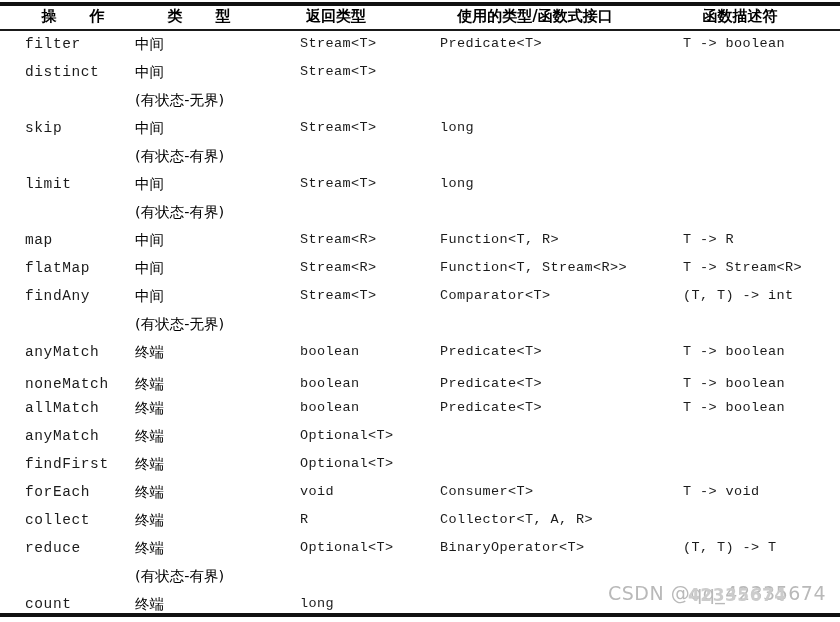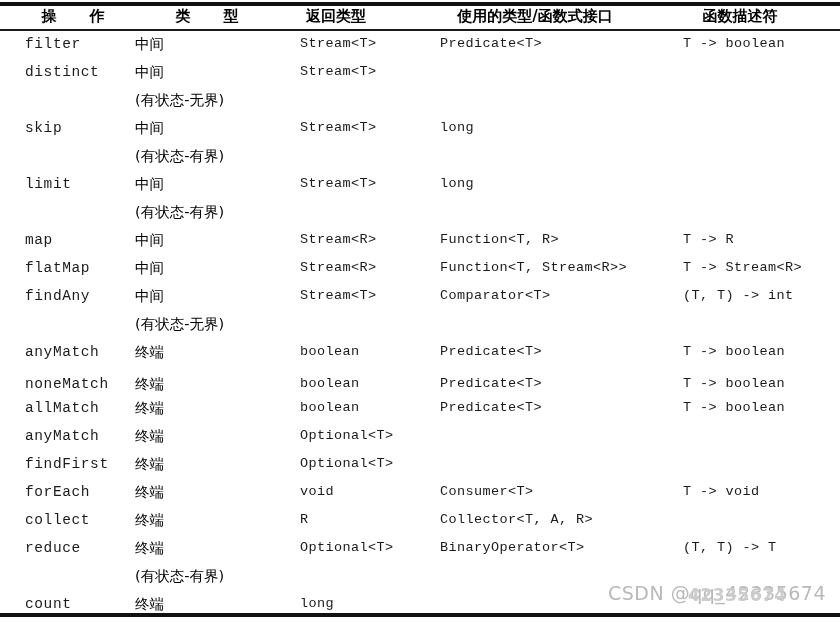--- a/index.html
+++ b/index.html
@@ -57,21 +57,21 @@
   .header-row .cell {
     height: 25px;
     line-height: 25px;
     font-family: "DejaVu Sans", "Liberation Sans", sans-serif;
     font-weight: bold;
     font-size: 15px;
     color: #000;
     text-align: center;
   }
   .h-op    { left: 18px;  width: 110px; letter-spacing: 14px; text-indent: 14px; }
-  .h-type  { left: 152px; width: 110px; letter-spacing: 14px; text-indent: 14px; }
+  .h-type  { left: 144px; width: 110px; letter-spacing: 14px; text-indent: 14px; }
   .h-ret   { left: 276px; width: 120px; }
   .h-iface { left: 410px; width: 250px; }
   .h-desc  { left: 645px; width: 190px; }
 
   
   .c-op {
     left: 25px;
     width: 105px;
     font-family: "Liberation Mono", "DejaVu Sans Mono", monospace;
     font-size: 14.5px;

